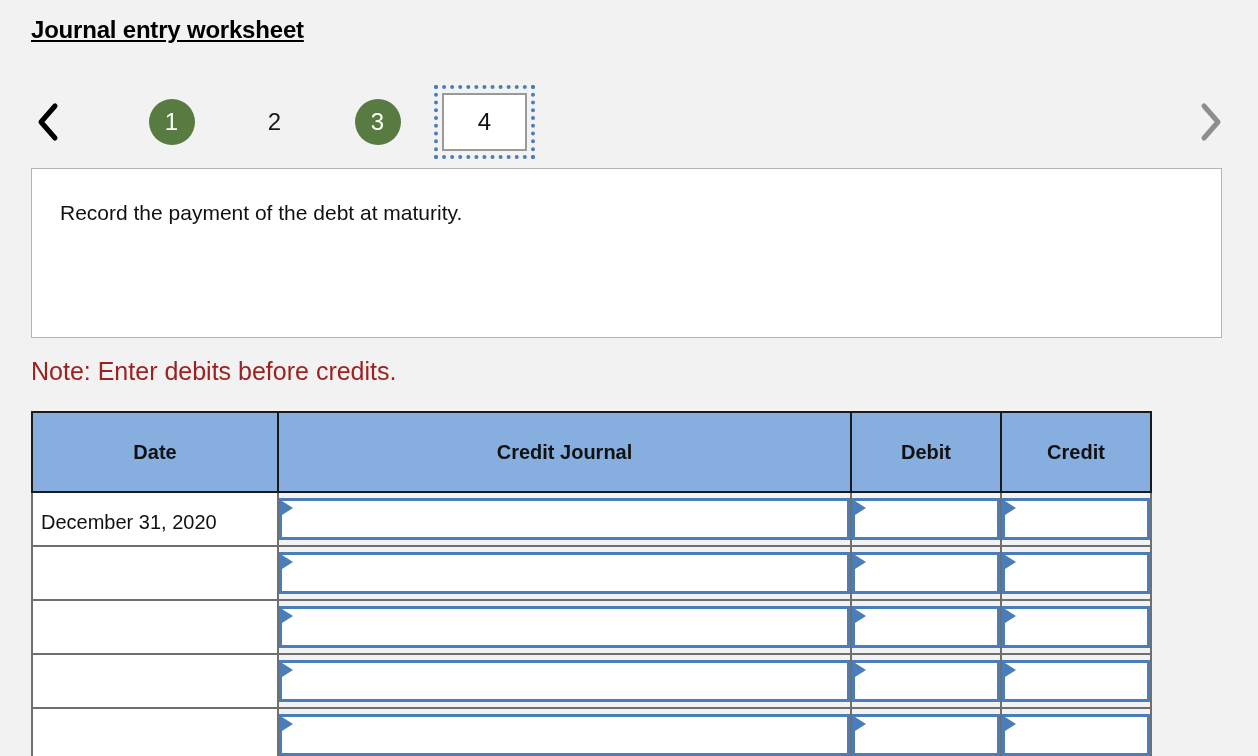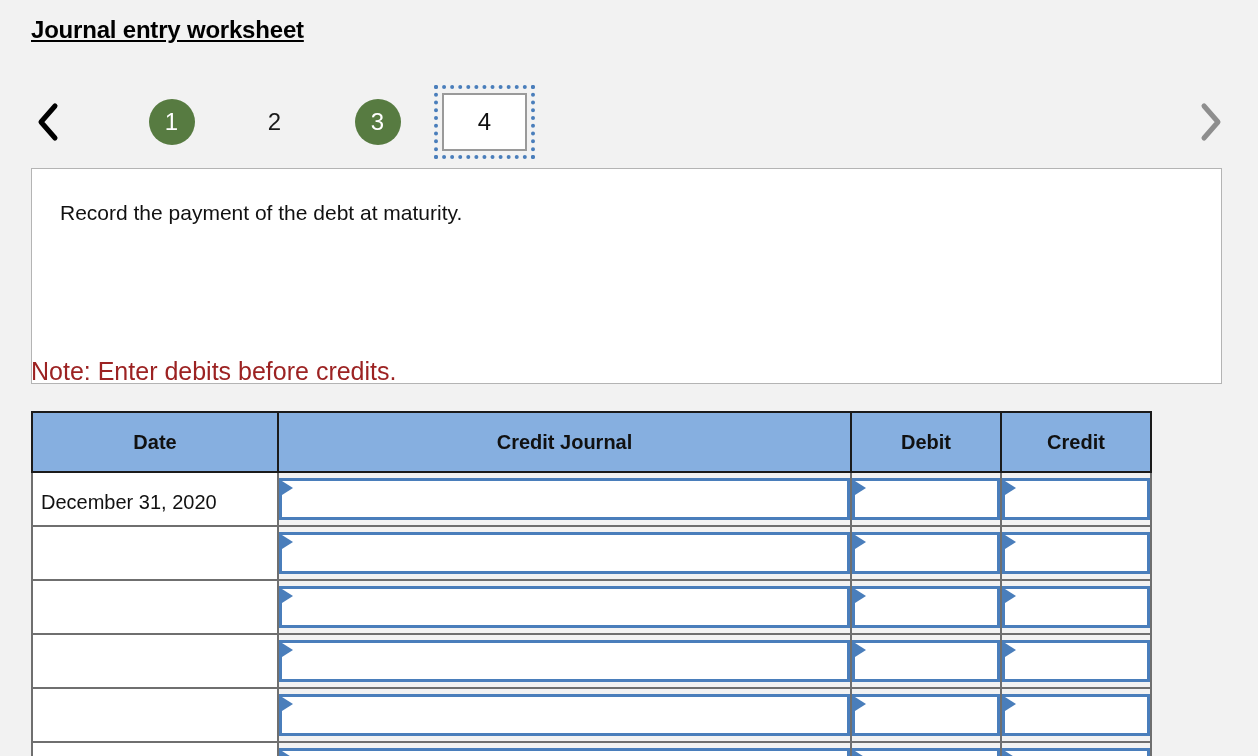--- a/index.html
+++ b/index.html
@@ -117,21 +117,21 @@
     font-size: 24px;
     color: #111;
   }
 
   
   .instruction-panel {
     position: absolute;
     left: 31px;
     top: 168px;
     width: 1191px;
-    height: 216px;
+    height: 170px;
     background: #ffffff;
     border: 1px solid #b4b4b4;
     box-sizing: border-box;
   }
   .instruction-text {
     position: absolute;
     left: 28px;
     top: 32px;
     font-size: 21px;
     color: #111;
@@ -155,21 +155,21 @@
     border-collapse: collapse;
     table-layout: fixed;
   }
   .journal th {
     background: #86afe0;
     border: 2px solid #1b1b1b;
     font-size: 20px;
     font-weight: bold;
     color: #111;
     height: 46px;
-    padding: 6px;
+    padding: 16px;
     text-align: center;
   }
   .journal td {
     padding: 0;
     height: 46px;
     vertical-align: middle;
   }
   .col-date   { width: 246px; }
   .col-gj     { width: 573px; }
   .col-debit  { width: 150px; }

